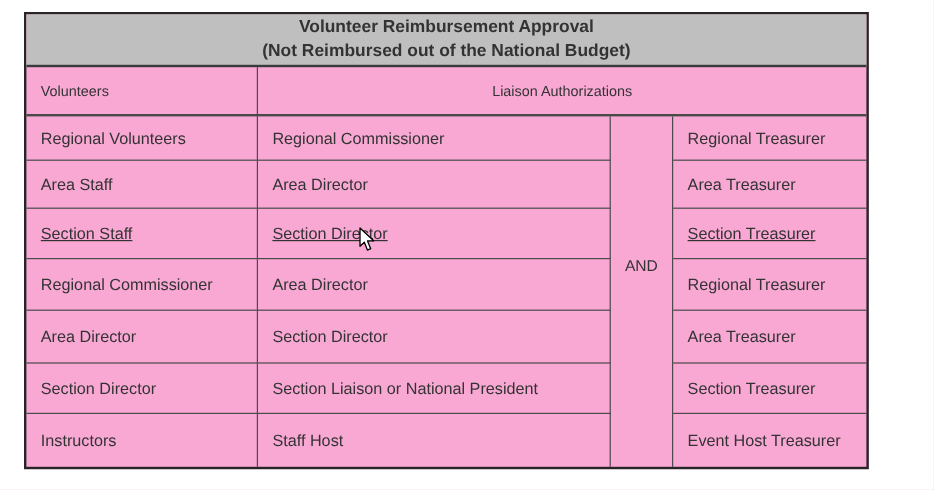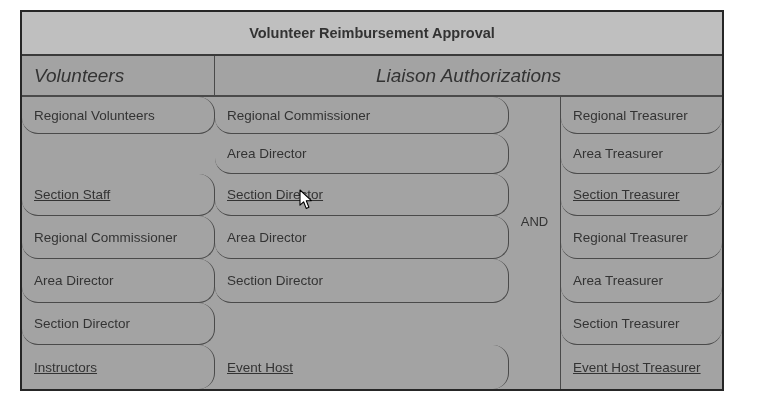--- a/index.html
+++ b/index.html
@@ -19,104 +19,105 @@
   }
   .page { position: relative; width: 778px; height: 408px; }
 
   .tbl {
     position: absolute; left: 20px; top: 10px;
     width: 704px; height: 381px;
     border: 2px solid var(--border-outer);
     display: grid;
     grid-template-columns: 193px 294px 52px 1fr;
     grid-template-rows: 44px 41px 37px 40px 42px 43px 44px 42px 1fr;
-    background: #a3a3a3;
+    background: #f9a8d4;
   }
 
   .title {
     grid-column: 1 / 5; grid-row: 1;
     background: var(--header-bg);
     border-bottom: 2px solid #3a3a3a;
     display: flex; flex-direction: column;
     align-items: center; justify-content: center;
     font-weight: bold; font-size: 14.5px; line-height: 20px;
     text-align: center;
   }
 
   .hcell {
     grid-row: 2;
     display: flex; align-items: center;
-    font-size: 19px;
+    font-size: 12px;
     border-bottom: 2px solid var(--border-inner);
-    font-style: italic;
   }
   .hv { grid-column: 1; padding-left: 12px; border-right: 1.5px solid var(--border-inner); }
   .hr { grid-column: 2 / 5; justify-content: center; }
 
   .cell {
     display: flex; align-items: center;
     padding-left: 12px;
     font-size: 13.5px;
     border-bottom: 1.5px solid var(--border-inner);
-    border-radius: 16px;
   }
   .col1 { grid-column: 1; border-right: 1.5px solid var(--border-inner); }
   .col2 { grid-column: 2; border-right: 1.5px solid var(--border-inner); }
   .col4 { grid-column: 4; }
   .r0 { grid-row: 3; } .r1 { grid-row: 4; } .r2 { grid-row: 5; text-decoration: underline; }
   .r3 { grid-row: 6; } .r4 { grid-row: 7; } .r5 { grid-row: 8; } .r6 { grid-row: 9; }
-  .r6.cell { border-bottom: none; text-decoration: underline; }
+  .r6.cell { border-bottom: none; }
 
   .and-cell {
     grid-column: 3; grid-row: 3 / 10;
     border-right: 1.5px solid var(--border-inner);
     display: flex; align-items: center; justify-content: center;
     padding-bottom: 44px;
     font-size: 13px;
   }
 
   .cursor { position: absolute; left: 299px; top: 189px; width: 14px; height: 21px; pointer-events: none; }
 </style>
 </head>
 <body>
 
 <div class="page">
   <div class="tbl">
 
     <div class="title">
       <div>Volunteer Reimbursement Approval</div>
+      <div>(Not Reimbursed out of the National Budget)</div>
     </div>
 
     <div class="hcell hv">Volunteers</div>
     <div class="hcell hr">Liaison Authorizations</div>
 
     <div class="cell col1 r0">Regional Volunteers</div>
     <div class="cell col2 r0">Regional Commissioner</div>
     <div class="cell col4 r0">Regional Treasurer</div>
 
+    <div class="cell col1 r1">Area Staff</div>
     <div class="cell col2 r1">Area Director</div>
     <div class="cell col4 r1">Area Treasurer</div>
 
     <div class="cell col1 r2">Section Staff</div>
     <div class="cell col2 r2">Section Director</div>
     <div class="cell col4 r2">Section Treasurer</div>
 
     <div class="cell col1 r3">Regional Commissioner</div>
     <div class="cell col2 r3">Area Director</div>
     <div class="cell col4 r3">Regional Treasurer</div>
 
     <div class="cell col1 r4">Area Director</div>
     <div class="cell col2 r4">Section Director</div>
     <div class="cell col4 r4">Area Treasurer</div>
 
     <div class="cell col1 r5">Section Director</div>
+    <div class="cell col2 r5">Section Liaison or National President</div>
     <div class="cell col4 r5">Section Treasurer</div>
 
     <div class="cell col1 r6">Instructors</div>
-    <div class="cell col2 r6">Event Host</div>
+    <div class="cell col2 r6">Staff Host</div>
     <div class="cell col4 r6">Event Host Treasurer</div>
 
     <div class="and-cell">AND</div>
   </div>
 
   <svg class="cursor" viewBox="0 0 14 21" xmlns="http://www.w3.org/2000/svg">
     <path d="M1 1 L1 16.2 L4.6 12.8 L7.2 19.4 L9.9 18.2 L7.3 11.8 L12.4 11.6 Z" fill="#ffffff" stroke="#000000" stroke-width="1.1" stroke-linejoin="round"></path>
   </svg>
 </div>
 

